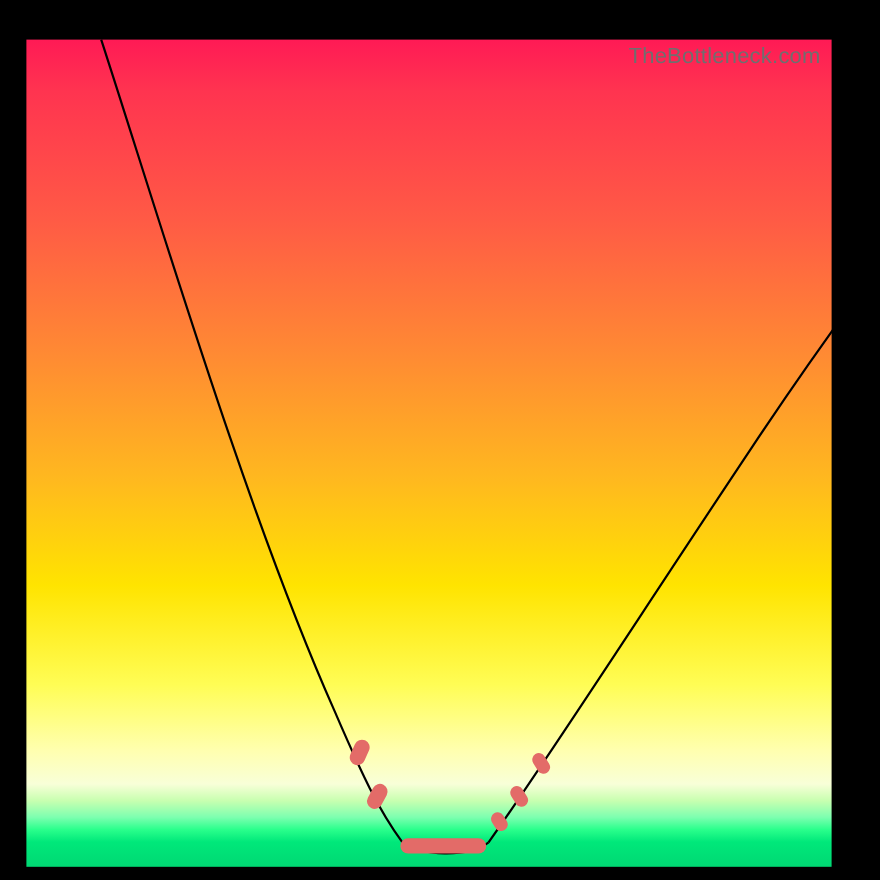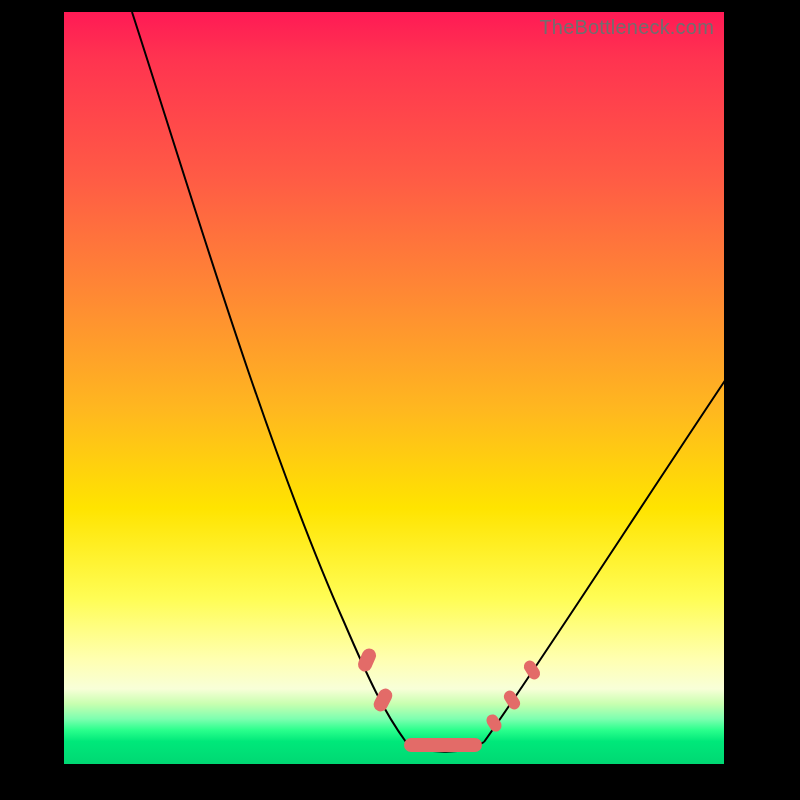--- a/index.html
+++ b/index.html
@@ -15,42 +15,41 @@
     position: absolute;
     left: 0;
     top: 0;
     width: 800px;
     height: 800px;
     background: #000;
   }
   .plot-area {
     position: absolute;
     left: 24px;
-    top: 12px;
-    width: 660px;
+    top: 36px;
+    width: 732px;
     height: 752px;
     
     background: linear-gradient(
       to bottom,
       #ff1a55 0%,
       #ff3350 6%,
       #ff5b45 22%,
       #ff8a33 38%,
       #ffb81f 53%,
       #ffe400 66%,
       #fffd55 78%,
       #ffffb0 86%,
       #f8ffd8 90%,
       #c8ffb0 92%,
       #7dffb0 94%,
       #2aff8c 95.5%,
       #00e87a 97%,
       #00d873 100%
     );
-    margin-left: 40px;
   }
   .watermark {
     position: absolute;
     top: 4px;
     right: 10px;
     color: #6f6f6f;
     font-size: 20px;
     font-weight: 400;
     letter-spacing: 0.2px;
     user-select: none;

